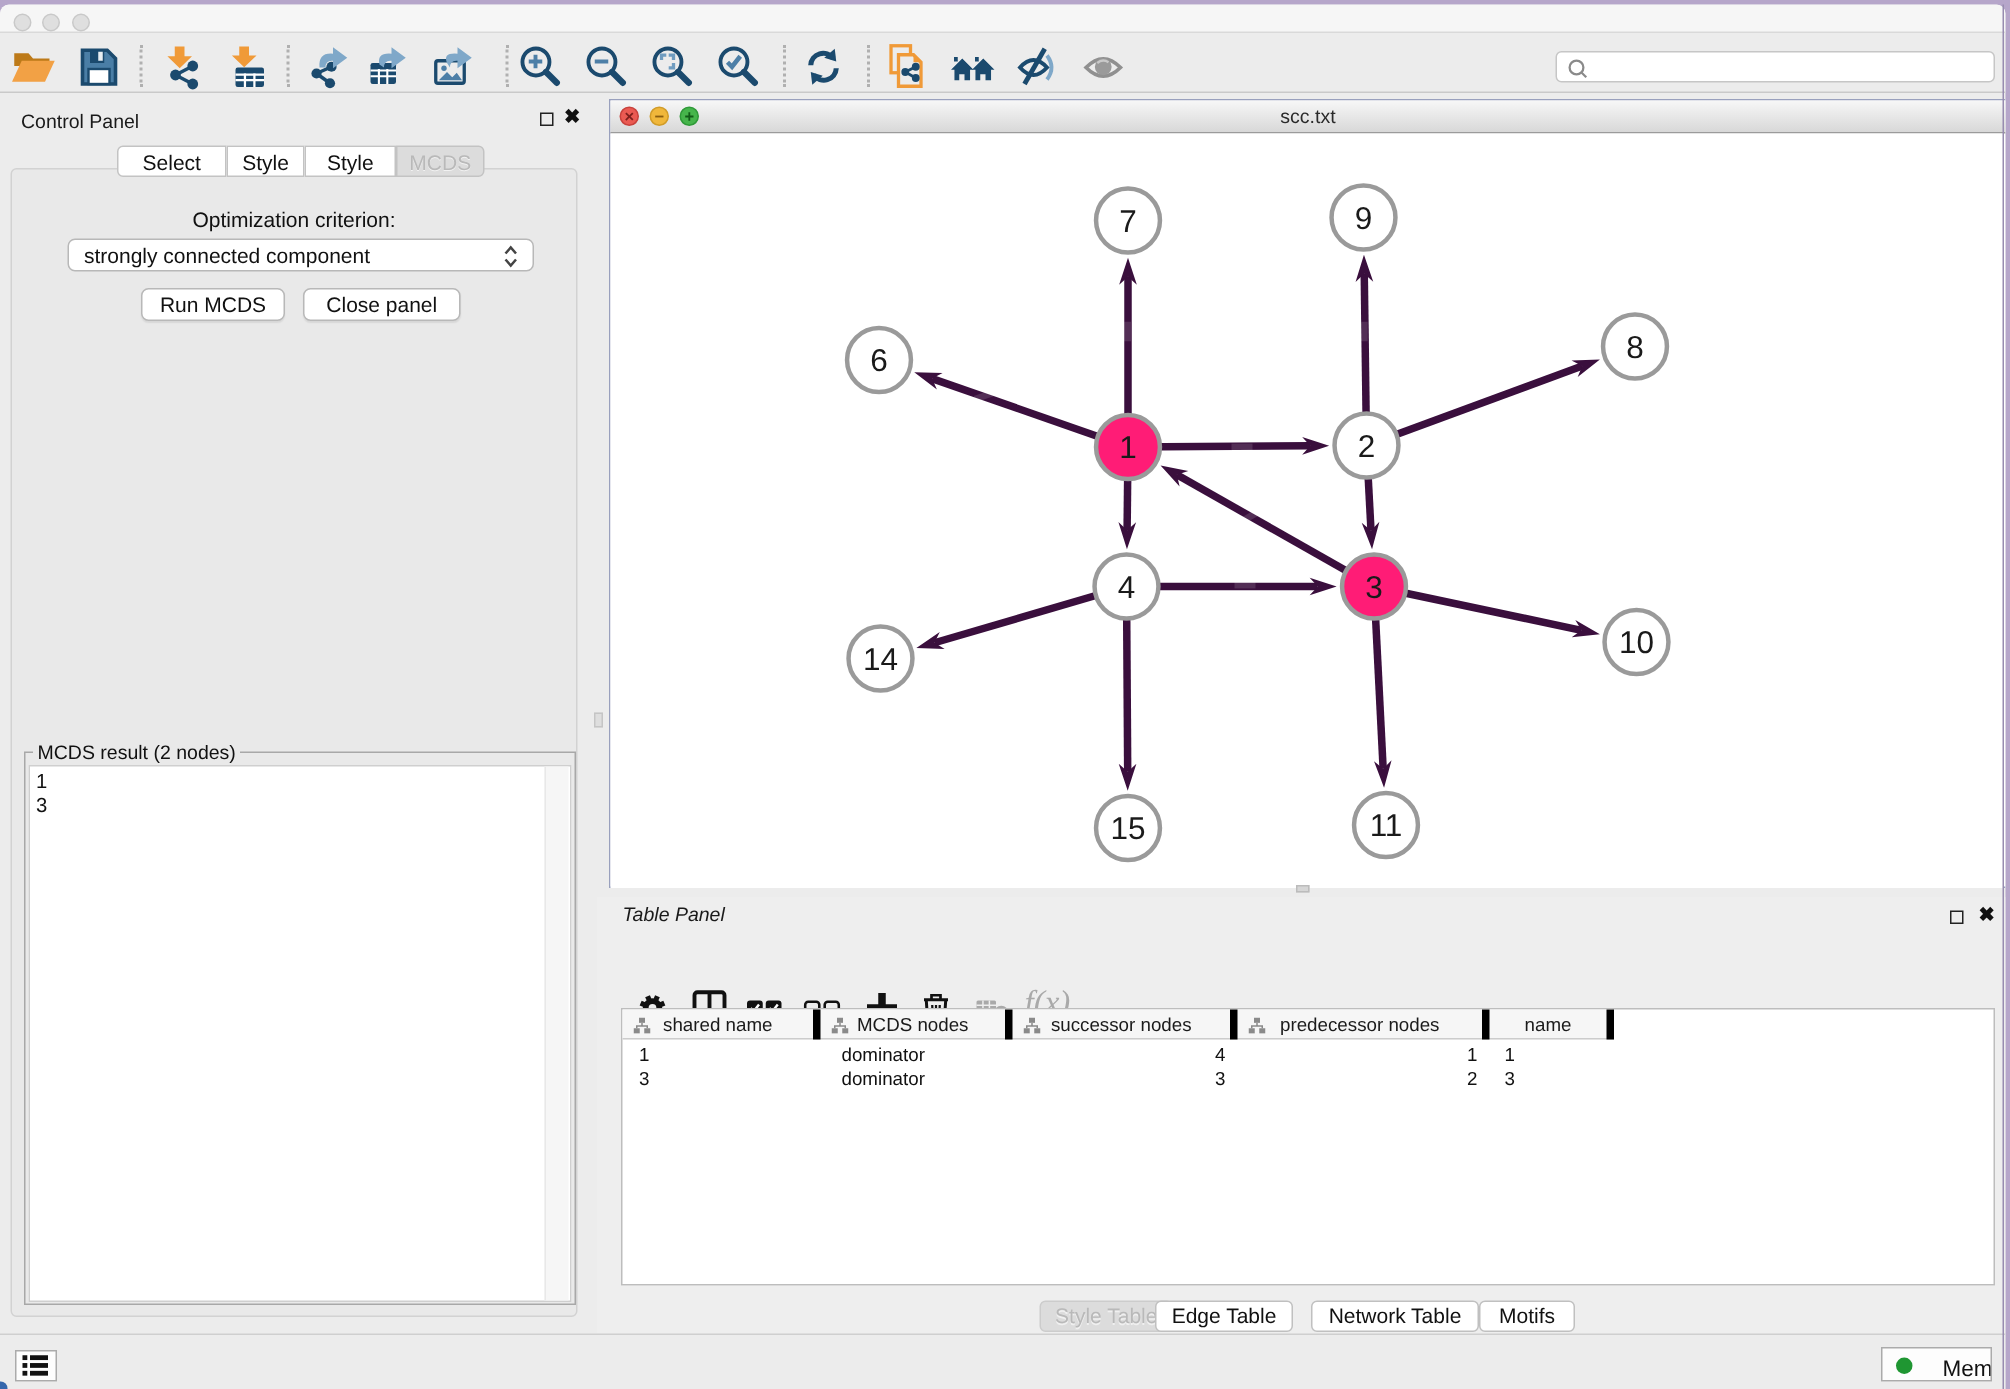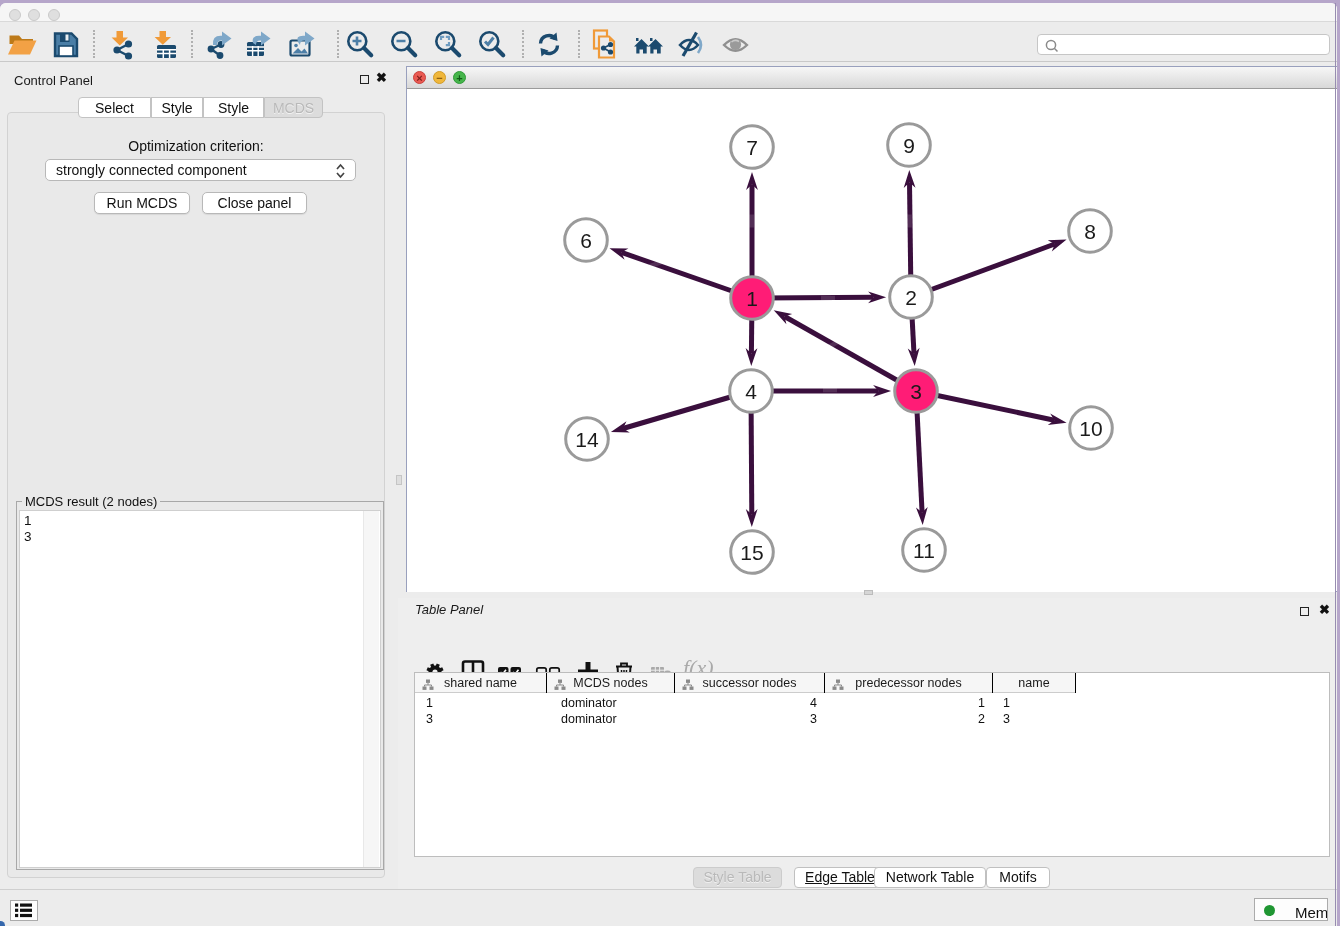--- a/index.html
+++ b/index.html
@@ -35,21 +35,21 @@
 .mbtn { position:absolute; top:4px; width:13px; height:13px; border-radius:50%; font-size:11px; font-weight:bold; text-align:center; line-height:12px; }
 .canvas { position:absolute; left:0; top:22px; width:929px; height:503px; background:#fff; }
 
 .tpanel { position:absolute; left:398px; top:595px; width:939px; height:291px; background:#eeeeee; }
 .tp-head { position:absolute; left:17px; top:4px; font-size:13px; color:#1a1a1a;font-style:italic; }
 .tp-float { position:absolute; left:902px; top:9px; width:9px; height:9px; border:1.5px solid #222; }
 .tp-x { position:absolute; left:921px; top:4px; font-size:13px; font-weight:bold; color:#111; }
 .tp-toolbar { position:absolute; left:0; top:28px; width:100%; height:42px;margin-top:24px; }
 .ttable { position:absolute; left:16px; top:74px; width:916px; height:185px; background:#fff; border:1px solid #bdbdbd; }
 .thead { position:absolute; left:0; top:0; width:661px; height:20px; background:#f6f6f6; border-bottom:1px solid #cccccc; border-right:1px solid #d0d0d0; }
-.th { position:absolute; top:0; height:20px; border-right:1px solid #000000; font-size:12.5px; color:#1a1a1a; text-align:center; line-height:20px; }
+.th { position:absolute; top:0; height:20px; border-right:5px solid #000000; font-size:12.5px; color:#1a1a1a; text-align:center; line-height:20px; }
 .treeicon { position:absolute; top:4px; }
 .trow { position:absolute; width:100%; height:16px; font-size:12.5px; color:#111; line-height:16px; }
 .tabs2 { position:absolute; left:0; top:268px; width:100%; height:23px; }
 .tab2 { position:absolute; top:1px; height:21px; background:#fff; border:1px solid #c0c0c0; border-radius:4px; font-size:14px; color:#111; text-align:center; line-height:19px; }
 .tab2.sel { background:#dcdcdc; color:#b9b9b9; border-color:#cccccc; text-shadow:0 1px 0 #f0f0f0; }
 
 .statusbar { position:absolute; left:0; top:886px; width:100%; height:37px; background:#ececec; border-top:1px solid #cfcfcf; }
 .sb-left { position:absolute; left:10px; top:10px; width:28px; height:21px; background:#fdfdfd; border:1px solid #ababab; }
 .membtn { position:absolute; left:1254px; top:8px; width:74px; height:23px; background:#fdfdfd; border:1px solid #ababab; font-size:11px; color:#111; overflow:hidden; }
 </style>
@@ -204,20 +204,21 @@
           <div class="fs-txt">1<br>3</div>
         </div>
       </div>
     </div>
   </div>
   <div class="netwin">
     <div class="net-title">
       <div class="mbtn" style="left:6px; background:#ea5a52; border:1px solid #c8423c; color:#7c1f1c;">×</div>
       <div class="mbtn" style="left:26px; background:#f0b73b; border:1px solid #d19c28; color:#8a5d10;">−</div>
       <div class="mbtn" style="left:46px; background:#46b54b; border:1px solid #2f9a38; color:#115c17;">+</div>
+      <div class="net-title-text">scc.txt</div>
     </div>
     <div class="canvas"><svg width="931" height="504" viewBox="0 0 931 504" font-family="Liberation Sans, sans-serif">
           <line x1="345.0" y1="209.0" x2="345.0" y2="95.5" stroke="#3a0f3d" stroke-width="5"></line>
           <polygon points="345.0,82.9 350.9,100.9 345.0,95.5 339.1,100.9" fill="#3a0f3d"></polygon>
           <line x1="345.0" y1="209.0" x2="214.4" y2="163.4" stroke="#3a0f3d" stroke-width="5"></line>
           <polygon points="202.5,159.2 221.4,159.6 214.4,163.4 217.6,170.7" fill="#3a0f3d"></polygon>
           <line x1="345.0" y1="209.0" x2="466.5" y2="208.2" stroke="#3a0f3d" stroke-width="5"></line>
           <polygon points="479.1,208.2 461.1,214.2 466.5,208.2 461.1,202.4" fill="#3a0f3d"></polygon>
           <line x1="345.0" y1="209.0" x2="344.4" y2="264.5" stroke="#3a0f3d" stroke-width="5"></line>
           <polygon points="344.3,277.1 338.6,259.0 344.4,264.5 350.4,259.2" fill="#3a0f3d"></polygon>
@@ -386,21 +387,21 @@
       <div class="trow" style="top:38px;">
         <span style="position:absolute; left:11px;">3</span>
         <span style="position:absolute; left:146px;">dominator</span>
         <span style="position:absolute; left:260px; width:142px; text-align:right;">3</span>
         <span style="position:absolute; left:410px; width:160px; text-align:right;">2</span>
         <span style="position:absolute; left:588px;">3</span>
       </div>
     </div>
     <div class="tabs2">
       <div class="tab2 sel" style="left:295px; width:89px;">Style Table</div>
-      <div class="tab2" style="left:396px; width:92px;text-decoration:underline;">Edge Table</div>
+      <div class="tab2" style="left:372px; width:92px;">Edge Table</div>
       <div class="tab2" style="left:476px; width:112px;">Network Table</div>
       <div class="tab2" style="left:588px; width:64px;">Motifs</div>
     </div>
   </div>
   <div class="statusbar">
     <div class="sb-left"><svg width="26" height="19" viewBox="0 0 26 19">
           <g fill="#111">
             <rect x="4" y="2.5" width="3.2" height="3.2"></rect>
             <rect x="9" y="2.5" width="12" height="3.2"></rect>
             <rect x="4" y="7.7" width="3.2" height="3.2"></rect>

